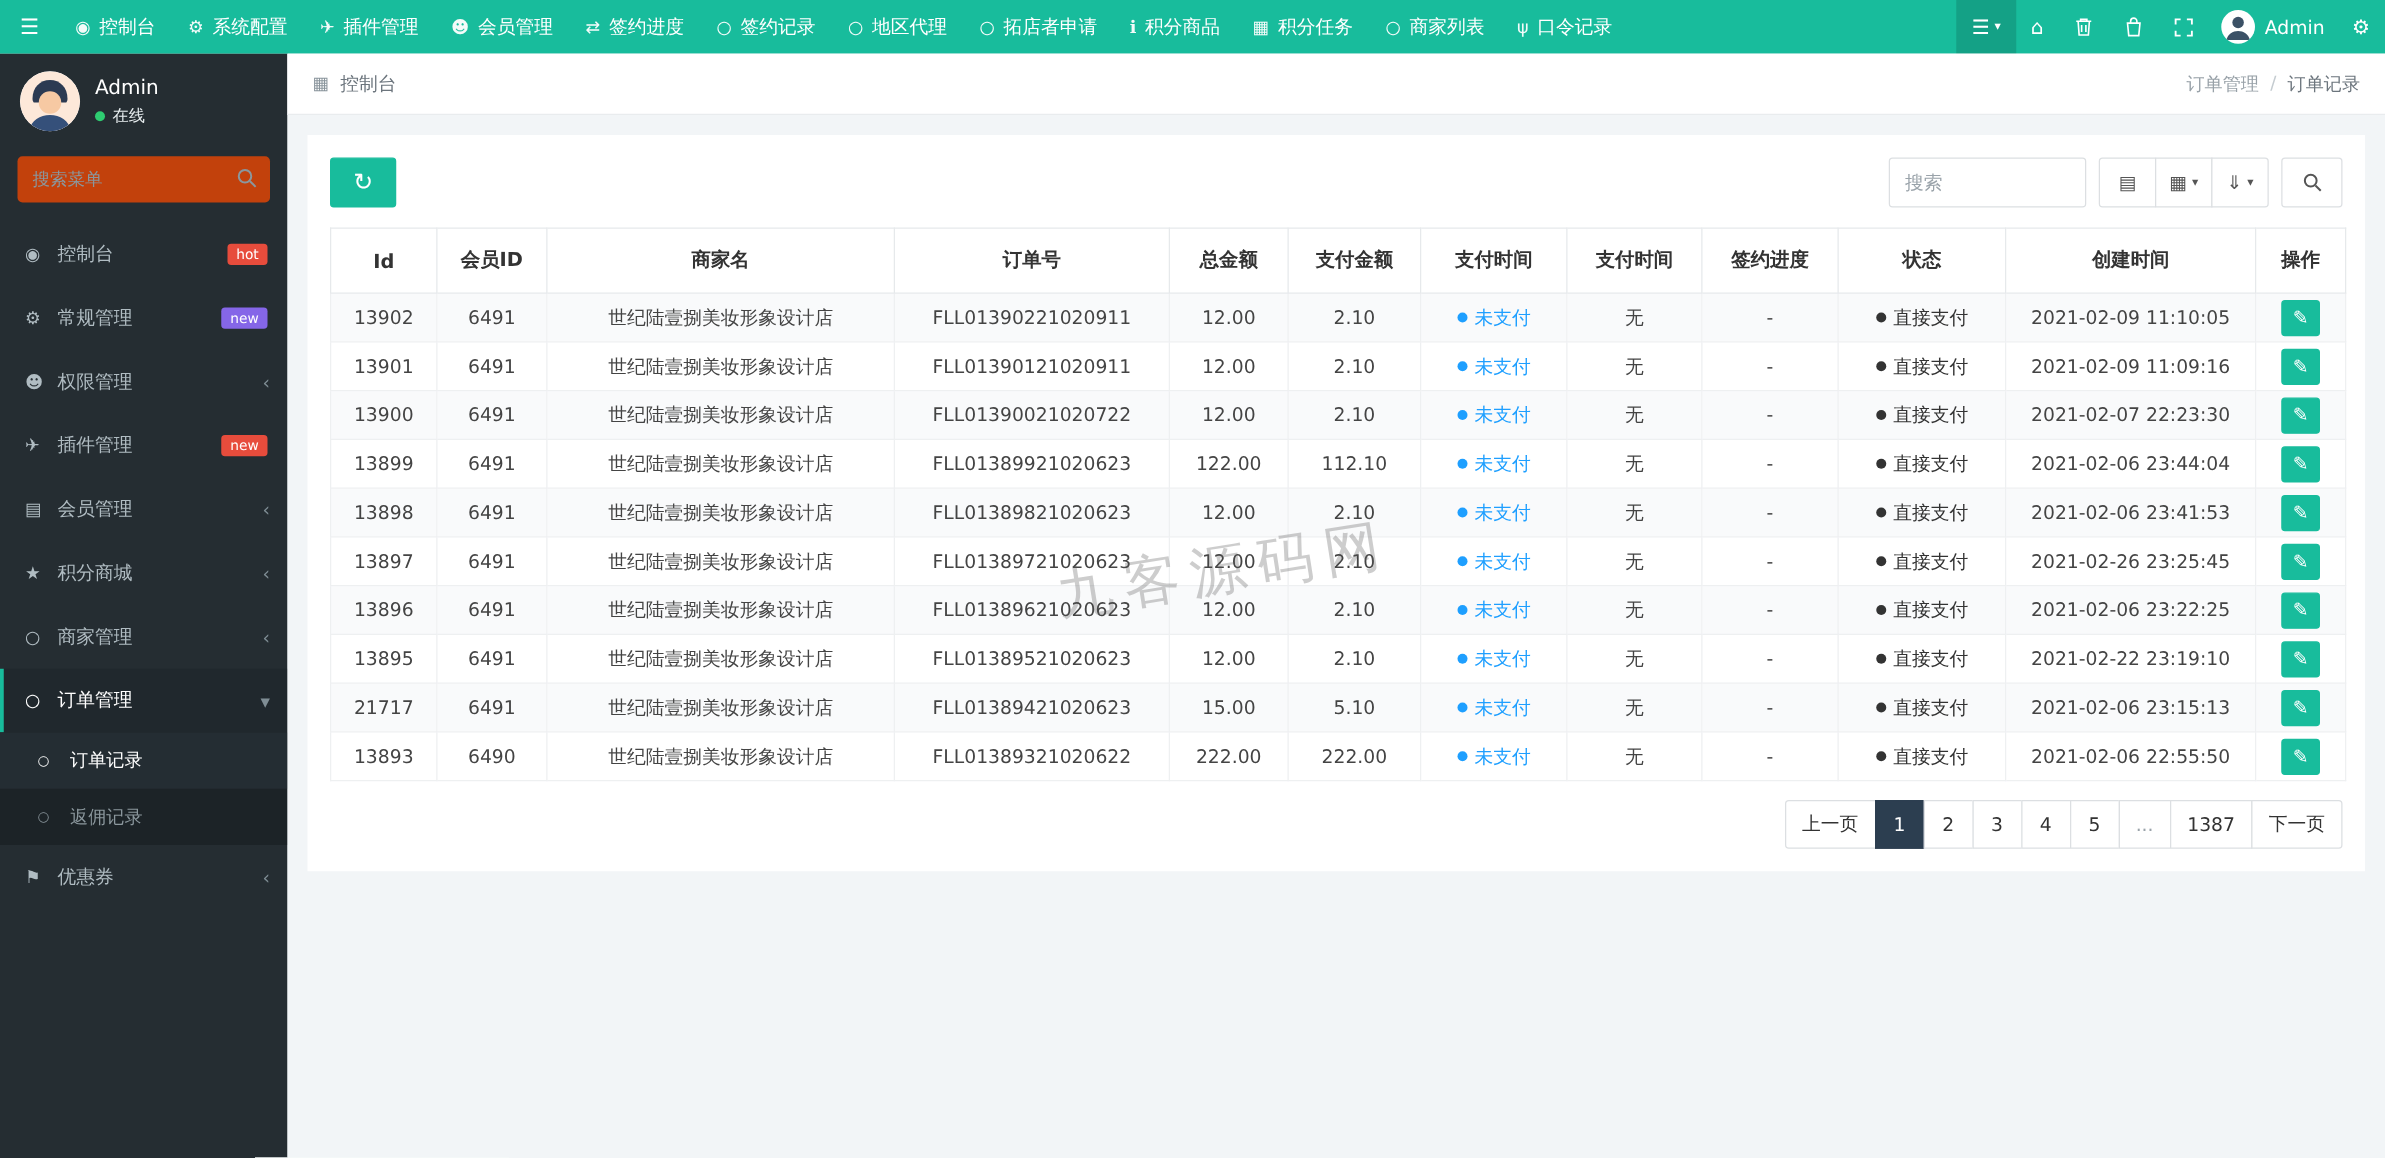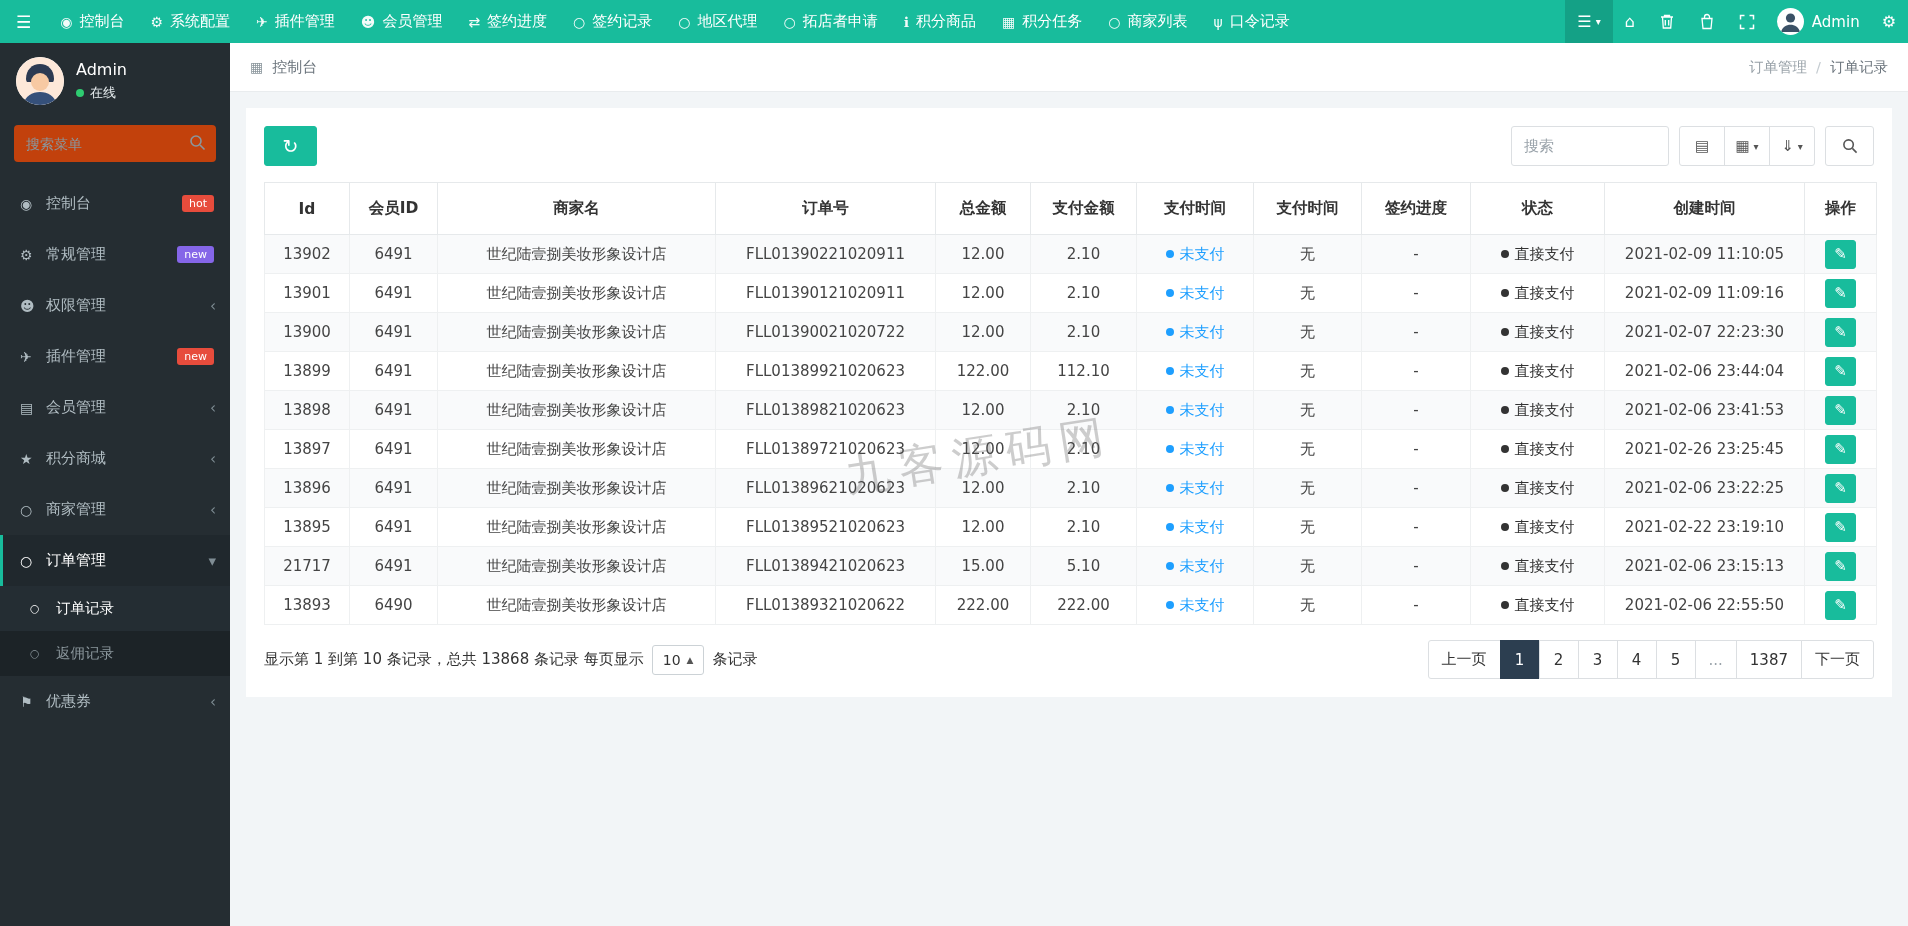--- a/index.html
+++ b/index.html
@@ -570,28 +570,20 @@
     <td><span class="dot dot-dark" style="background: rgb(51, 51, 51);"></span><span class="c-status" style="color: rgb(51, 51, 51);">直接支付</span></td>
     <td class="c-created">2021-02-06 22:55:50</td>
     <td><button class="edit-btn">
                       <span>✎</span>
                     </button></td>
   </tr>
 </tbody>
           </table>
 
           <div class="table-footer">
-            <div class="records-info">
-              <span>显示第 1 到第 10 条记录，总共 13868 条记录 每页显示</span>
-              <button class="pagesize-btn">
-                <span>10</span>
-                <span class="caret-up">▲</span>
-              </button>
-              <span>条记录</span>
-            </div>
             <ul class="pagination">
                 <li>上一页</li>
                 <li class="active">1</li>
                 <li>2</li>
                 <li>3</li>
                 <li>4</li>
                 <li>5</li>
                 <li class="ellipsis">...</li>
                 <li>1387</li>
                 <li>下一页</li>

